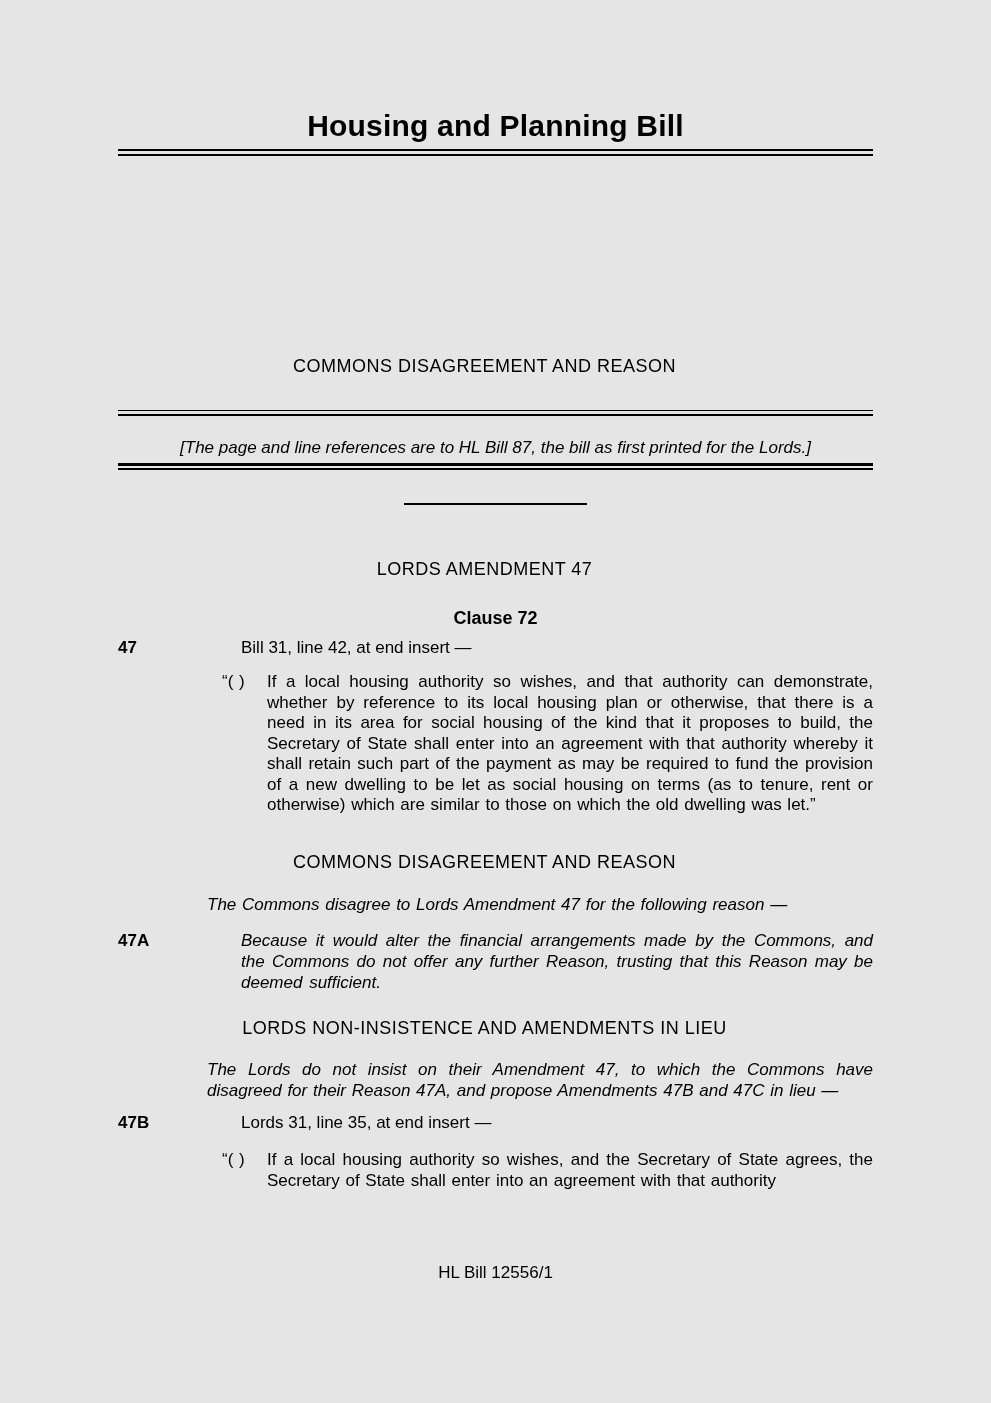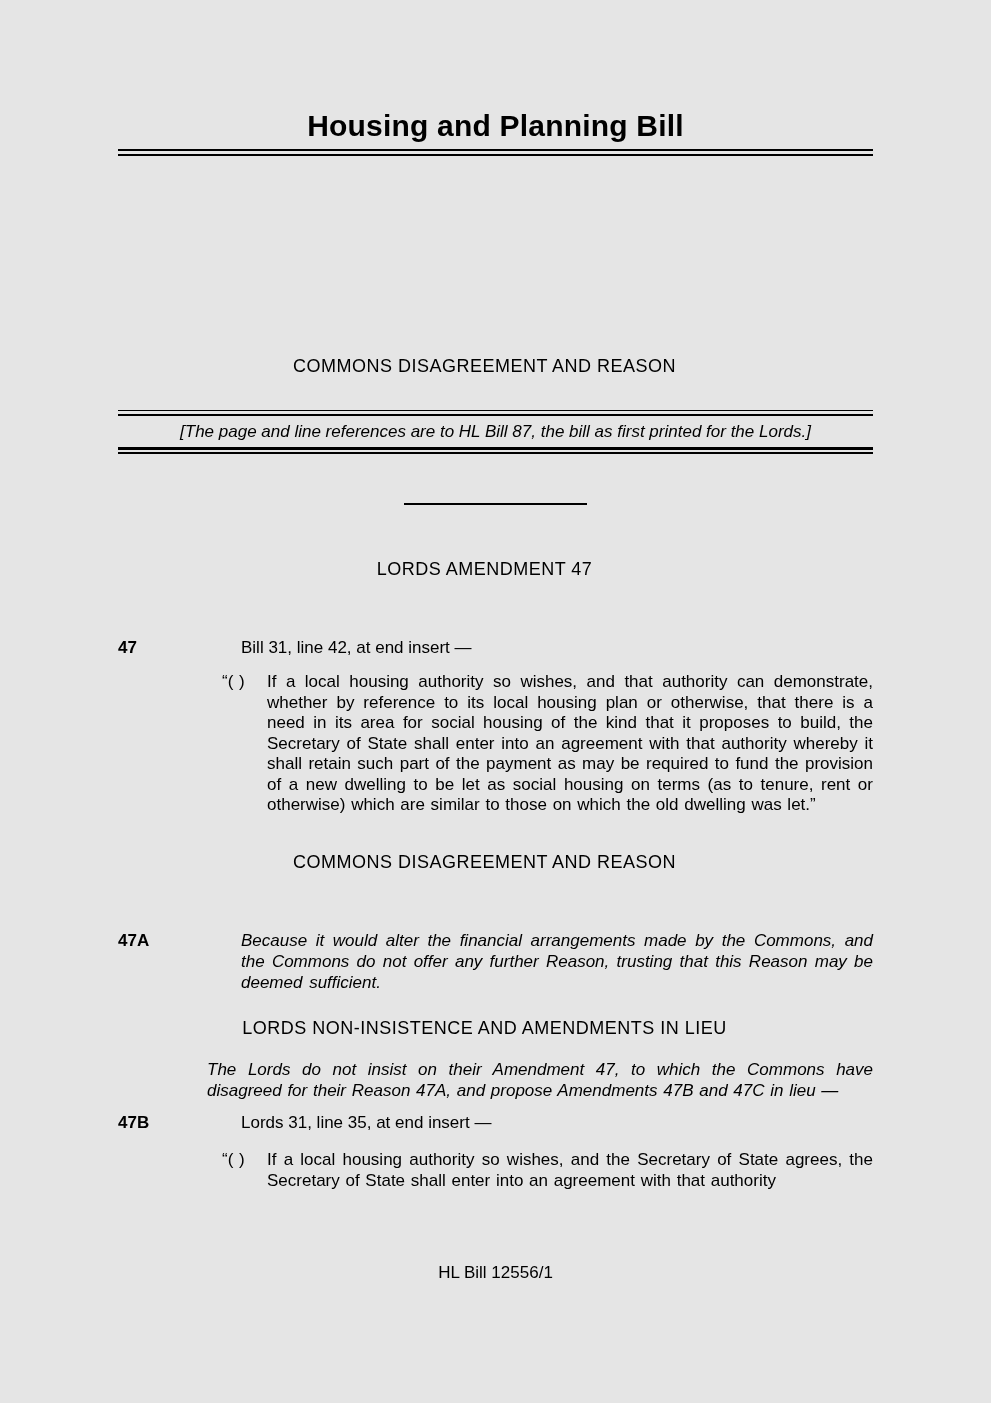--- a/index.html
+++ b/index.html
@@ -42,21 +42,21 @@
   .h-cdr2 { top: 852px; }
   .h-lni  { top: 1018px; }
 
   
   .ref-box { top: 410px; left: 118px; width: 755px; }
   .ref-box-text {
     font-style: italic;
     text-align: center;
     font-size: 17px;
     line-height: 20px;
-    padding: 6px 0 5px 0;
+    padding: 22px 0 5px 0;
   }
 
   
   .short-rule { top: 503px; left: 404px; width: 183px; height: 2px; background: #000; }
 
   
   .clause-heading {
     top: 608px; left: 118px; width: 755px;
     text-align: center;
     font-weight: bold;
@@ -138,33 +138,35 @@
     <div class="ref-box-text">[The page and line references are to HL Bill 87, the bill as first printed for the Lords.]</div>
     <div class="rule-line-thick"></div>
     <div class="rule-gap"></div>
     <div class="rule-line-thin"></div>
   </div>
 
   <div class="abs short-rule"></div>
 
   <div class="abs caps-heading h-la47">LORDS AMENDMENT 47</div>
 
+  <div class="abs clause-heading">Clause 72</div>
 
   <div class="abs item item-47">
     <div class="item-num">47</div>
     <div class="item-text">Bill 31, line 42, at end insert —</div>
   </div>
 
   <div class="abs quote quote-1">
     <span class="marker">“( )</span>
     <span>If a local housing authority so wishes, and that authority can demonstrate, whether by reference to its local housing plan or otherwise, that there is a need in its area for social housing of the kind that it proposes to build, the Secretary of State shall enter into an agreement with that authority whereby it shall retain such part of the payment as may be required to fund the provision of a new dwelling to be let as social housing on terms (as to tenure, rent or otherwise) which are similar to those on which the old dwelling was let.”</span>
   </div>
 
   <div class="abs caps-heading h-cdr2">COMMONS DISAGREEMENT AND REASON</div>
 
+  <div class="abs intro intro-1">The Commons disagree to Lords Amendment 47 for the following reason —</div>
 
   <div class="abs item item-47a">
     <div class="item-num">47A</div>
     <div class="item-text italic-just">Because it would alter the financial arrangements made by the Commons, and the Commons do not offer any further Reason, trusting that this Reason may be deemed sufficient.</div>
   </div>
 
   <div class="abs caps-heading h-lni">LORDS NON-INSISTENCE AND AMENDMENTS IN LIEU</div>
 
   <div class="abs intro intro-2">The Lords do not insist on their Amendment 47, to which the Commons have disagreed for their Reason 47A, and propose Amendments 47B and 47C in lieu —</div>
 

